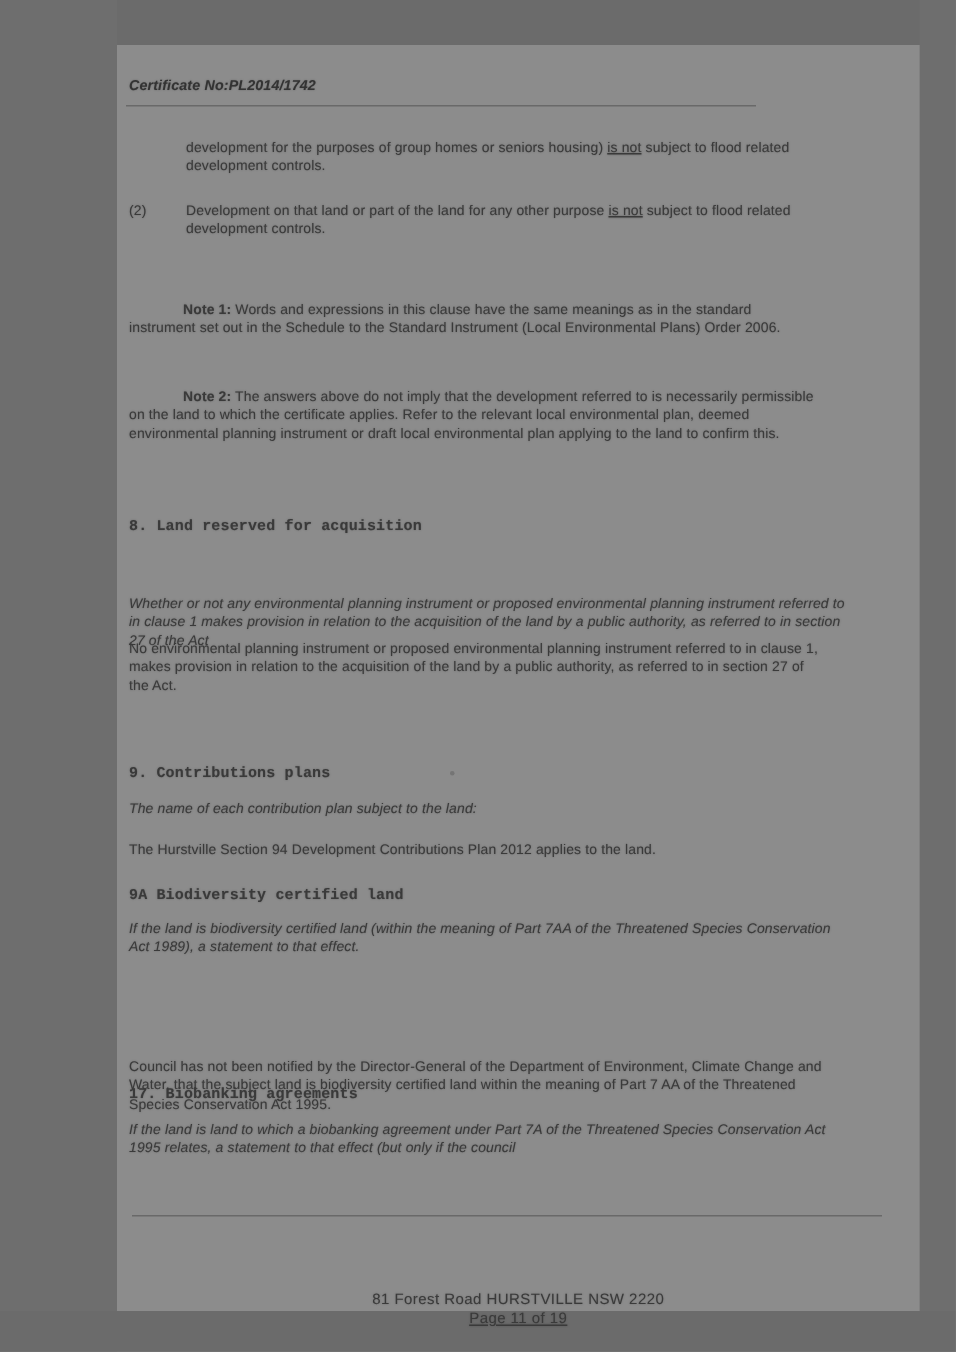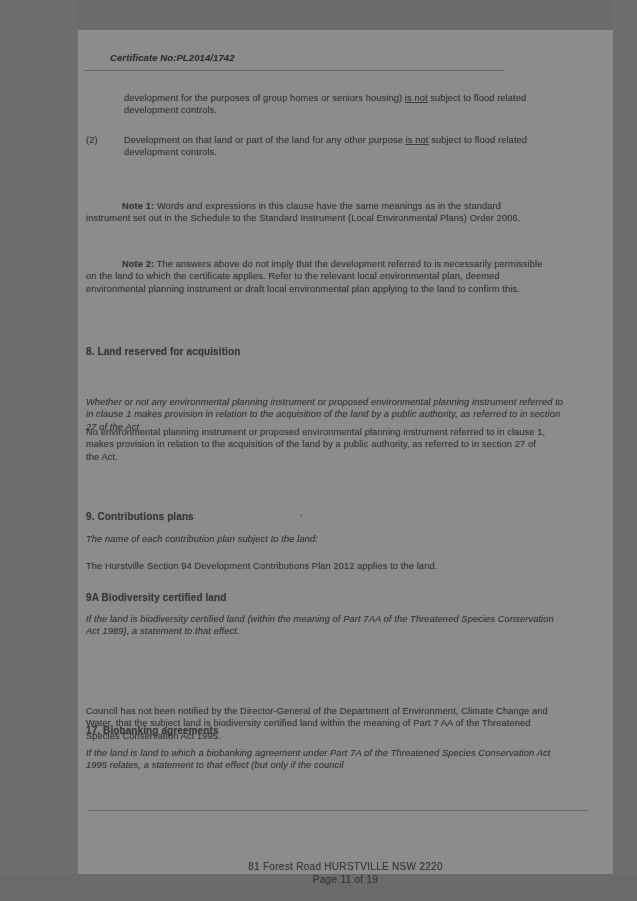--- a/index.html
+++ b/index.html
@@ -71,20 +71,21 @@
   .body-txt {
     font-size: 9.3px;
   }
   .body-ital {
     font-size: 9.3px;
     font-style: italic;
   }
   .sec-head {
     font-size: 10px;
     font-weight: bold;
+    font-family: Liberation Mono, monospace;
   }
   .note {
     font-size: 9.3px;
     font-weight: bold;
     padding-left: 36px;
   }
   .note-body {
     font-size: 9.3px;
   }
   .footer {
@@ -116,21 +117,21 @@
 
 <div id="page">
 
   <div id="frame-top"></div>
   <div id="frame-left"></div>
   <div id="frame-right"></div>
   <div id="frame-bottom"></div>
 
   <div id="sheet">
 
-    <div class="doc-text hdr" style="left:8px; top:22px; width:300px;margin-left:24px;">Certificate No:PL2014/1742</div>
+    <div class="doc-text hdr" style="left:8px; top:22px; width:300px;">Certificate No:PL2014/1742</div>
     <div class="hdr-rule" style="left:6px; top:40px; width:420px;"></div>
 
     <div class="doc-text body-txt" style="left:46px; top:62px; width:430px;">development for the purposes of group homes or seniors housing) <span class="u">is not</span> subject to flood related development controls.</div>
 
     <div class="doc-text num-col" style="left:8px; top:104px; width:30px;">(2)</div>
     <div class="doc-text body-txt" style="left:46px; top:104px; width:440px;">Development on that land or part of the land for any other purpose <span class="u">is not</span> subject to flood related development controls.</div>
 
     <div class="doc-text note-body" style="left:8px; top:170px; width:450px;"><span class="note">Note 1:</span> <span>Words and expressions in this clause have the same meanings as in the standard instrument set out in the Schedule to the Standard Instrument (Local Environmental Plans) Order 2006.</span></div>
 
     <div class="doc-text note-body" style="left:8px; top:228px; width:460px;"><span class="note">Note 2:</span> <span>The answers above do not imply that the development referred to is necessarily permissible on the land to which the certificate applies. Refer to the relevant local environmental plan, deemed environmental planning instrument or draft local environmental plan applying to the land to confirm this.</span></div>
@@ -147,16 +148,16 @@
 
     <div class="doc-text sec-head" style="left:8px; top:561px; width:350px;">9A Biodiversity certified land</div>
     <div class="doc-text body-ital" style="left:8px; top:583px; width:478px;">If the land is biodiversity certified land (within the meaning of Part 7AA of the Threatened Species Conservation Act 1989), a statement to that effect.</div>
     <div class="doc-text body-txt" style="left:8px; top:631px; width:480px;margin-top:44px;">Council has not been notified by the Director-General of the Department of Environment, Climate Change and Water, that the subject land is biodiversity certified land within the meaning of Part 7 AA of the Threatened Species Conservation Act 1995.</div>
 
     <div class="doc-text sec-head" style="left:8px; top:694px; width:350px;">17.   Biobanking agreements</div>
     <div class="doc-text body-ital" style="left:8px; top:717px; width:478px;">If the land is land to which a biobanking agreement under Part 7A of the Threatened Species Conservation Act 1995 relates, a statement to that effect (but only if the council</div>
 
     <div class="hdr-rule" style="left:10px; top:780px; width:500px;"></div>
     <div class="footer" style="left:0; top:787px;">81 Forest Road HURSTVILLE  NSW  2220</div>
-    <div class="footer" style="left:0; top:800px;">Page 11 of 19</div>
+    <div class="footer" style="left:0; top:800px;text-decoration:underline;">Page 11 of 19</div>
 
   </div>
 </div>
 
 </body></html>

